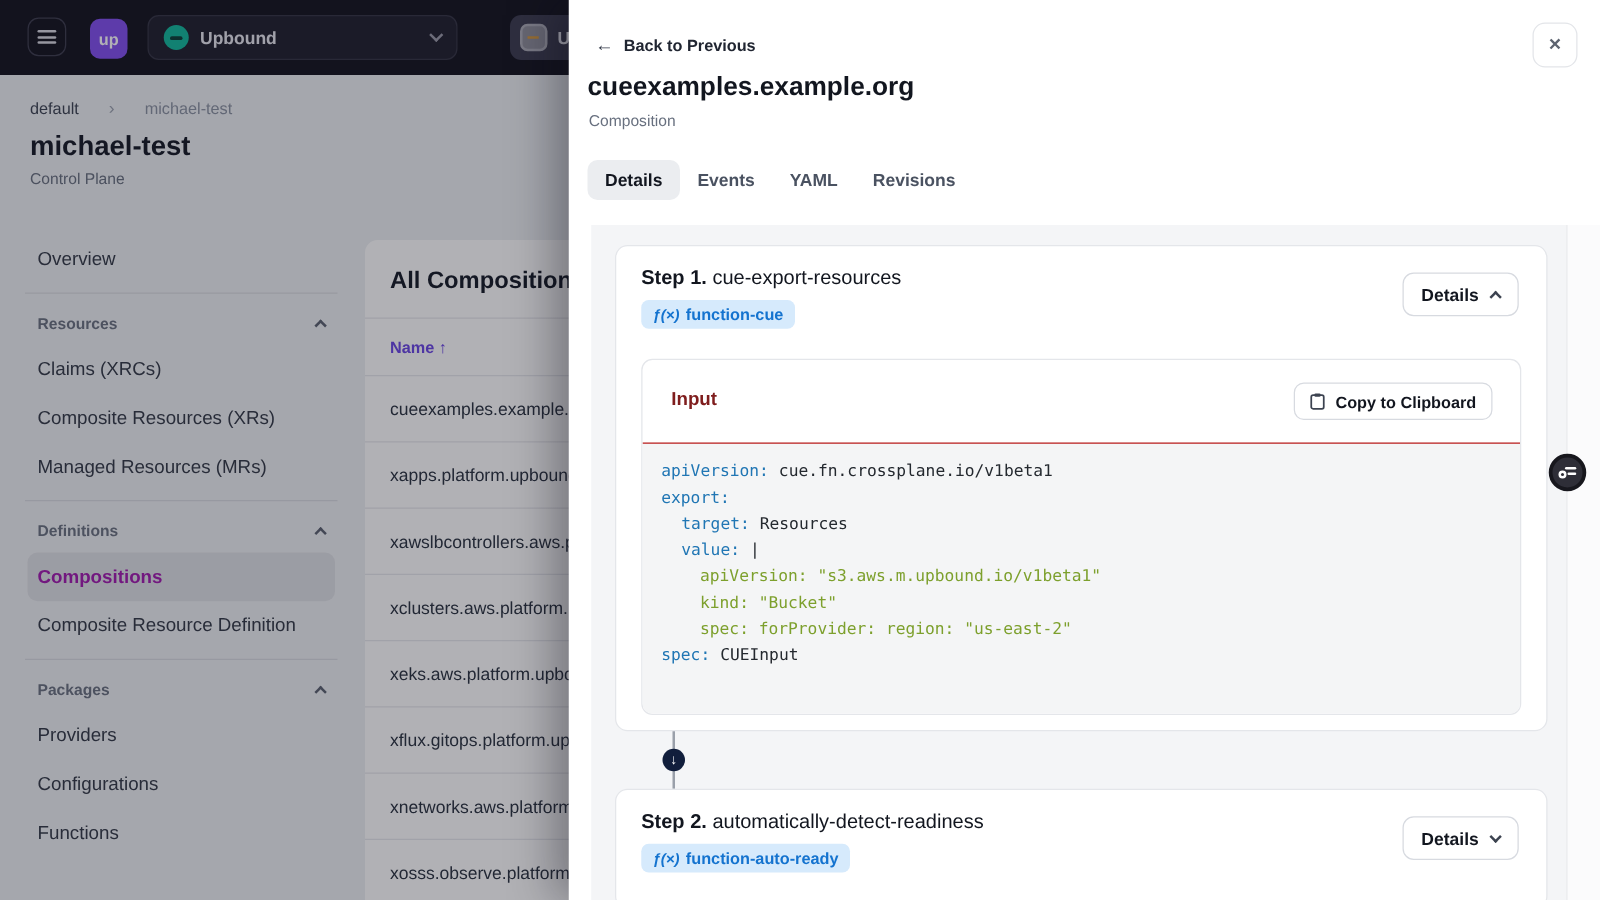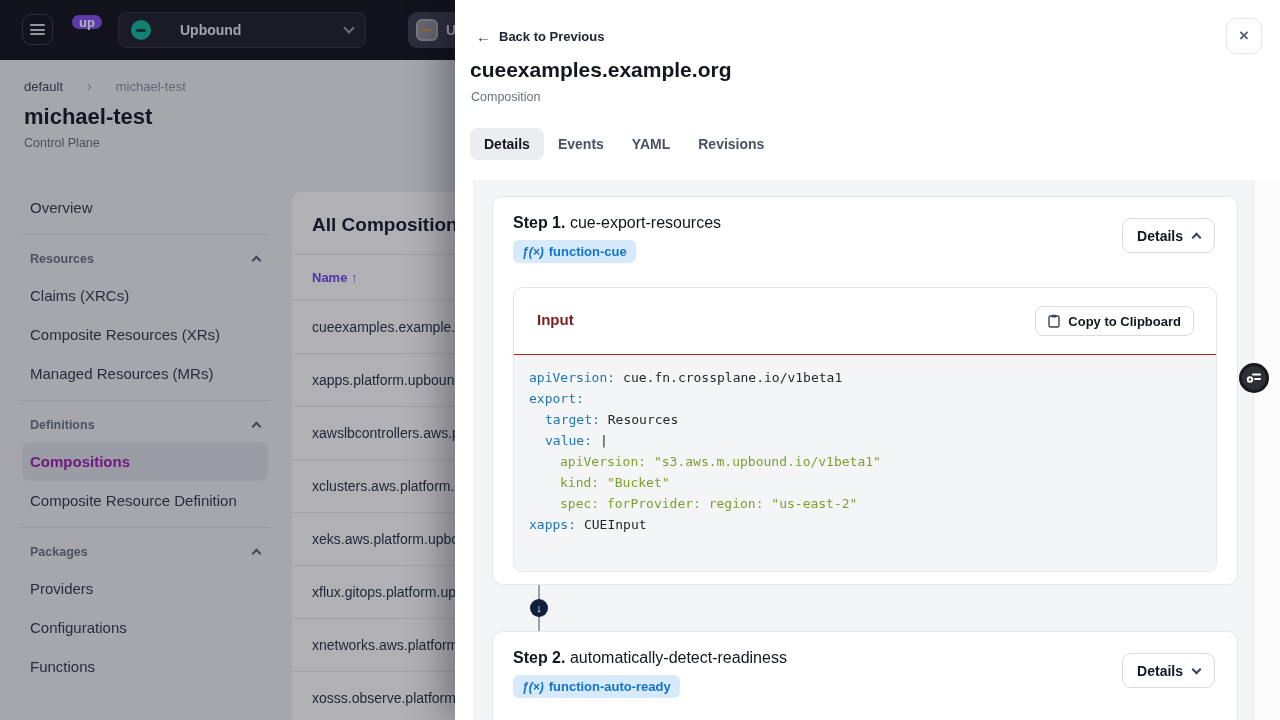--- a/index.html
+++ b/index.html
@@ -7,27 +7,27 @@
     font-family:"Liberation Sans", sans-serif; }
   .stage { position:relative; width:1280px; height:720px; }
 
   
   .topbar { position:absolute; left:0; top:0; width:1280px; height:60px; background:#14141f;
     display:flex; align-items:center; }
   .hamburger-btn { position:absolute; left:22px; top:14px; width:31px; height:31px;
     border:1px solid #3e3e4e; border-radius:9px; display:flex; align-items:center; justify-content:center; }
   .hamburger-icon { width:15px; height:11px; display:flex; flex-direction:column; justify-content:space-between; }
   .hamburger-icon i { display:block; height:2px; background:#d7d7e0; border-radius:1px; }
-  .logo-tile { position:absolute; left:72px; top:15px; width:30px; height:14px; background:#8250ef;
+  .logo-tile { position:absolute; left:72px; top:15px; width:30px; height:32px; background:#8250ef;
     border-radius:8px; color:#fff; font-weight:bold; font-size:13px; display:flex; align-items:center; justify-content:center; }
   .org-select { position:absolute; left:118px; top:12px; width:248px; height:36px; background:#20202e;
     border:1px solid #353544; border-radius:9px; display:flex; align-items:center; padding:0 12px; }
   .org-icon { width:20px; height:20px; border-radius:50%; background:#12b89c; position:relative; margin-right:9px; }
   .org-icon::after { content:""; position:absolute; left:5px; top:9px; width:10px; height:3px; background:#0b3f38; border-radius:2px; }
-  .org-label { color:#e8e8ef; font-size:14px; font-weight:bold;margin-left:20px; }
+  .org-label { color:#e8e8ef; font-size:14px; font-weight:bold; }
   .org-chevron { margin-left:auto; width:8px; height:8px; border-right:2px solid #9a9aa8; border-bottom:2px solid #9a9aa8;
     transform:rotate(45deg); margin-top:-4px; }
   .ctp-pill { position:absolute; left:408px; top:12px; width:130px; height:36px; background:#3c3c50;
     border-radius:9px; display:flex; align-items:center; padding:0 8px; }
   .ctp-pill-icon { width:22px; height:22px; background:#8f8f9c; border:2px solid #aeaeb8; border-radius:6px; position:relative; margin-right:8px; }
   .ctp-pill-icon::after { content:""; position:absolute; left:4px; top:8px; width:9px; height:2px; background:#d79b3e; }
   .ctp-pill-label { color:#e5e5ec; font-size:14px; font-weight:bold; }
 
   .pagehead { position:absolute; left:24px; top:78px; }
   .breadcrumb { font-size:13px; color:#3d4453; display:flex; align-items:center; gap:24px; }
@@ -253,21 +253,21 @@
             </div>
           </div>
           <div class="code-block">
             <div class="code-line"><span class="ck">apiVersion:</span><span class="cv">cue.fn.crossplane.io/v1beta1</span></div>
             <div class="code-line"><span class="ck">export:</span><span class="cv"></span></div>
             <div class="code-line ind1"><span class="ck">target:</span><span class="cv">Resources</span></div>
             <div class="code-line ind1"><span class="ck">value:</span><span class="cv">|</span></div>
             <div class="code-line ind2 green">apiVersion: "s3.aws.m.upbound.io/v1beta1"</div>
             <div class="code-line ind2 green">kind: "Bucket"</div>
             <div class="code-line ind2 green">spec: forProvider: region: "us-east-2"</div>
-            <div class="code-line"><span class="ck">xapps:</span><span class="cv">CUEInput</span></div>
+            <div class="code-line"><span class="ck">spec:</span><span class="cv">CUEInput</span></div>
           </div>
         </div>
       </div>
 
       <div class="connector-line"></div>
       <div class="connector-dot">
         <span>↓</span>
       </div>
 
       <div class="step-card two">

